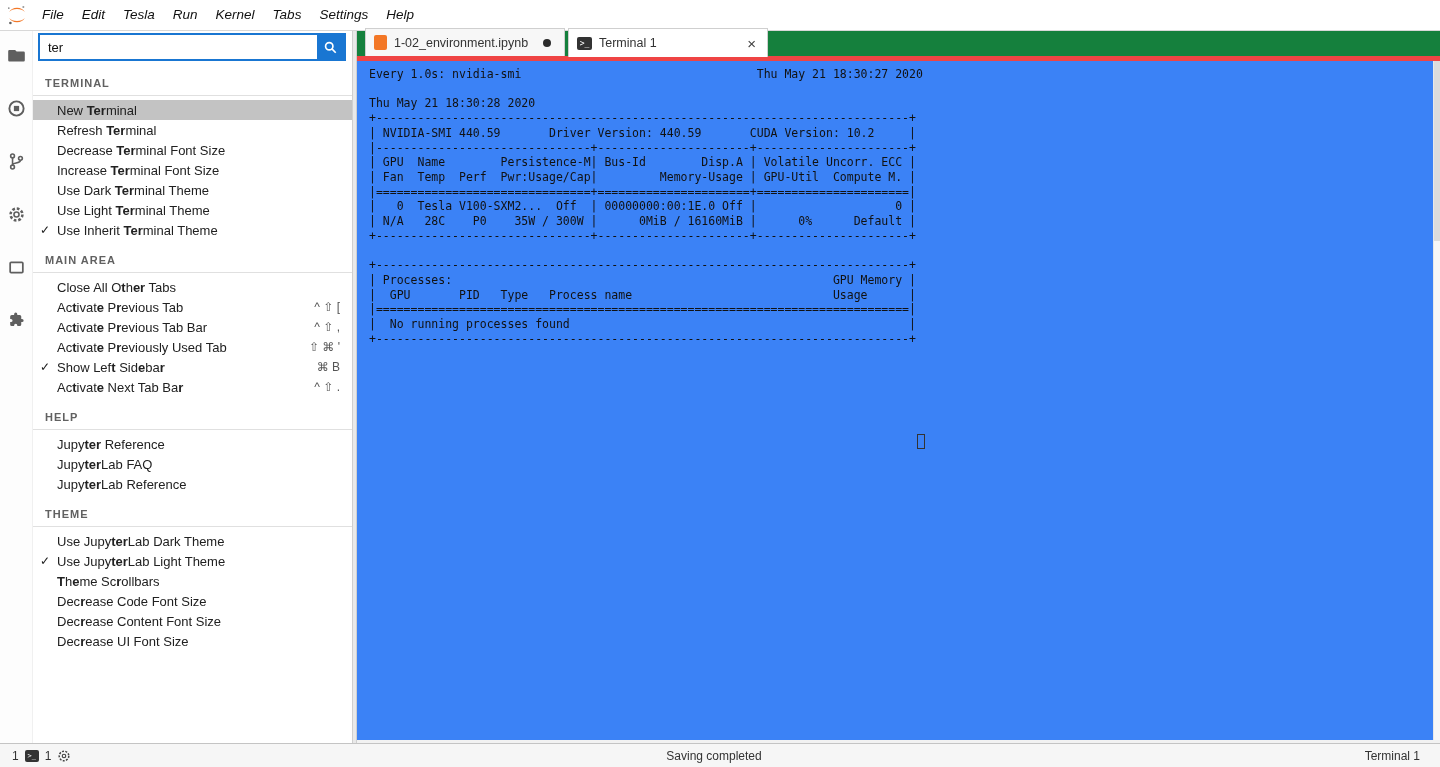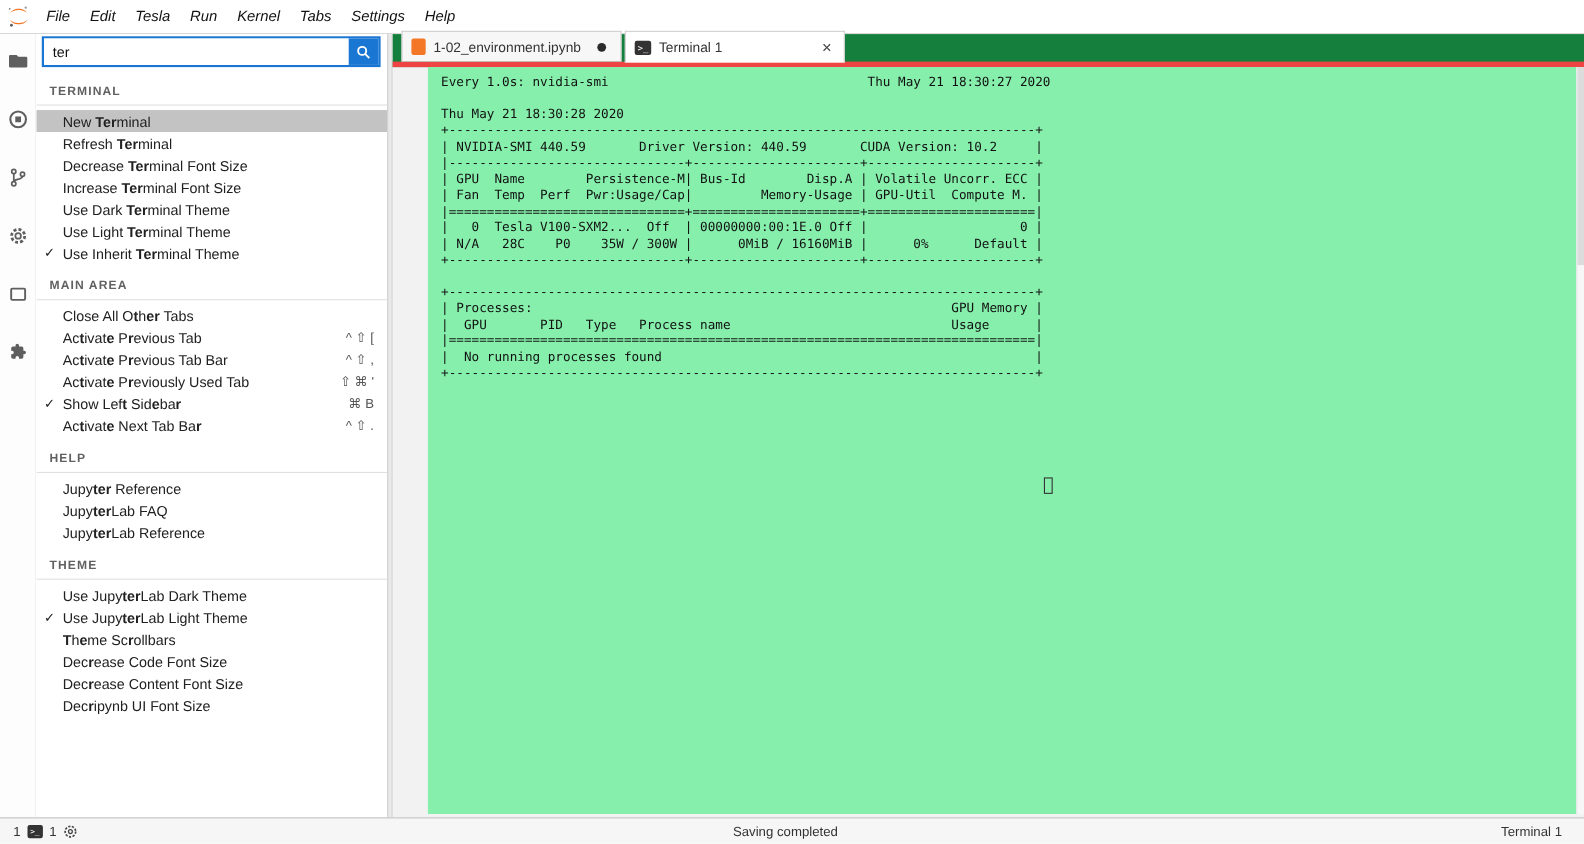--- a/index.html
+++ b/index.html
@@ -52,21 +52,21 @@
          min-width:200px; cursor:pointer; }
   .tab.active { background:#fff; margin-bottom:-1px; height:29px; }
   .tab-label { flex:1; padding:0 7px; white-space:nowrap; overflow:hidden; }
   .tab .close { color:#424242; font-size:15px; padding:0 3px; cursor:pointer; }
   .tab .dirty { width:8px; height:8px; border-radius:50%; background:#2b2b2b; margin:0 5px; }
   .icon-notebook { width:13px; height:15px; background:#f37726; border-radius:2px; flex:0 0 13px; }
   .icon-terminal { width:15px; height:13px; background:#333; border-radius:2px; color:#fff;
                    font-size:8px; line-height:13px; text-align:center;
                    font-family:"DejaVu Sans Mono", monospace; flex:0 0 15px; }
 
-  .terminal { flex:1 1 auto; background:#86efac; position:relative; overflow:hidden; margin-bottom:3px;margin-left:32px; }
+  .terminal { flex:1 1 auto; background:#3b82f6; position:relative; overflow:hidden; margin-bottom:3px; }
   .terminal pre { font-family:"DejaVu Sans Mono", monospace; font-size:11.5px; line-height:14.7px;
                   color:#111; padding:6px 0 0 12px; }
   .term-cursor { position:absolute; left:560px; top:373px; width:8px; height:15px; border:1px solid #333; }
 
   .scrollbar { position:absolute; right:0; top:30px; bottom:3px; width:7px; background:#f7f7f7;
                border-left:1px solid #e8e8e8; }
   .scroll-thumb { position:absolute; top:0; right:0; width:6px; height:180px; background:#dcdcdc; }
 
   
   .statusbar { flex:0 0 24px; height:24px; background:#f6f6f6; border-top:1px solid #c4c4c4;
@@ -244,21 +244,21 @@
           <div class="pal-item">
             <span class="check"></span>
             <span class="lbl"><span>Dec</span><b>r</b><span>ease Code Font Size</span></span>
           </div>
           <div class="pal-item">
             <span class="check"></span>
             <span class="lbl"><span>Dec</span><b>r</b><span>ease Content Font Size</span></span>
           </div>
           <div class="pal-item">
             <span class="check"></span>
-            <span class="lbl"><span>Dec</span><b>r</b><span>ipynb UI Font Size</span></span>
+            <span class="lbl"><span>Dec</span><b>r</b><span>ease UI Font Size</span></span>
           </div>
         </div>
     </div>
 
     <div class="splitter"></div>
 
     <div class="main">
       <div class="tabbar" id="tabbar">
           <div class="tab">
             <span class="icon-notebook"></span>

